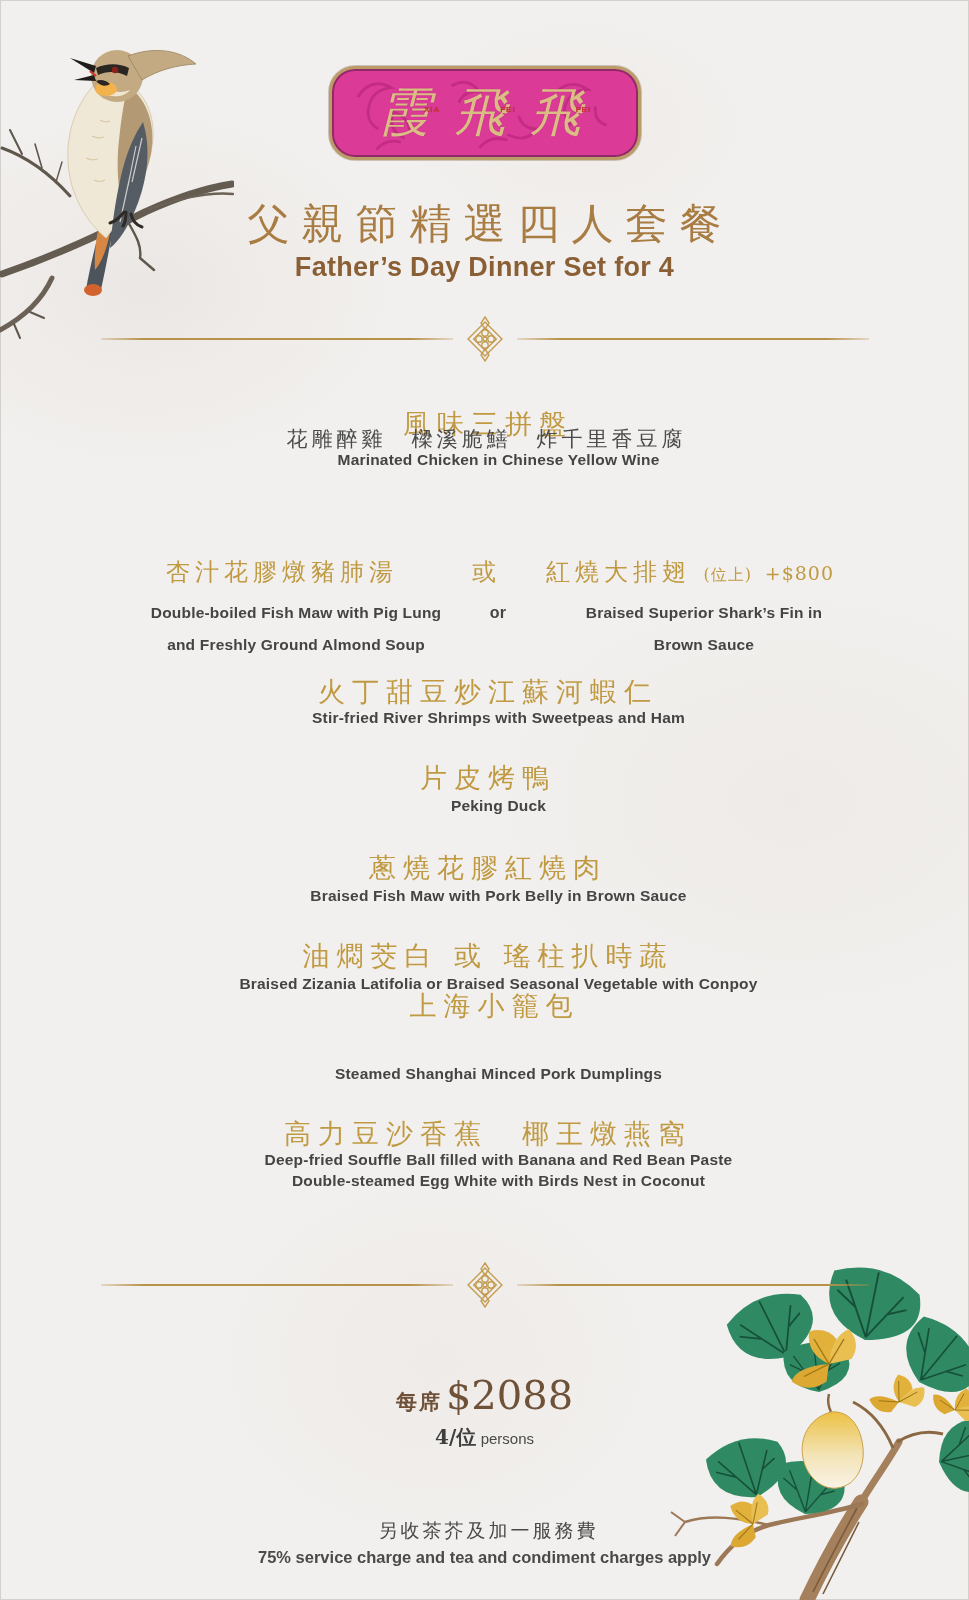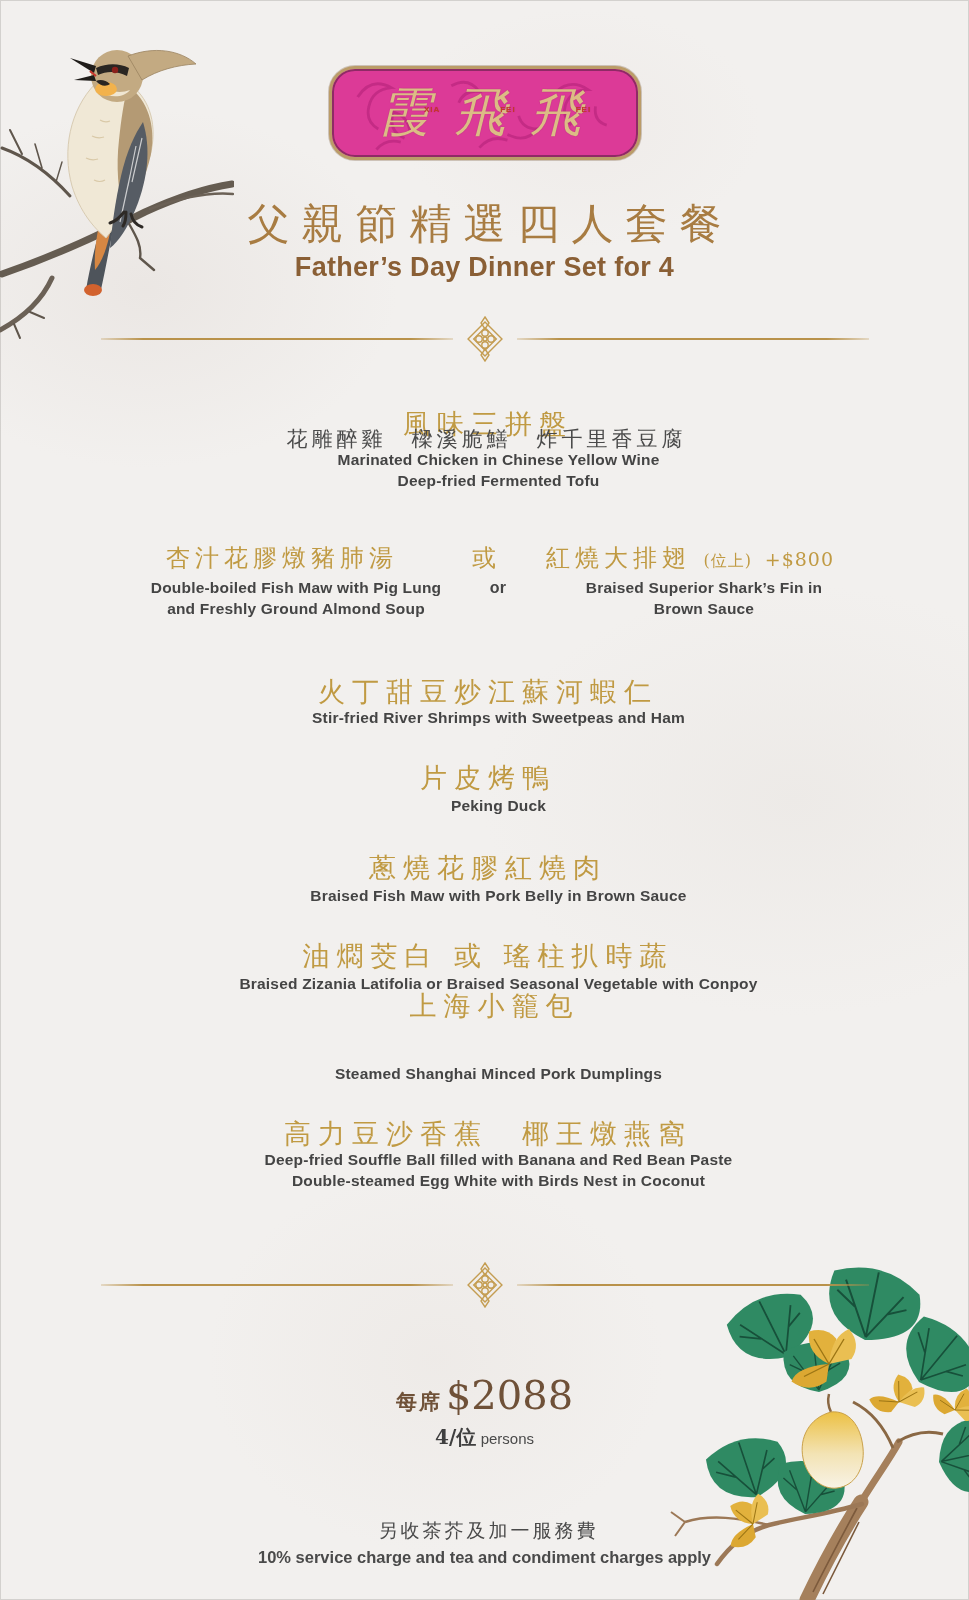--- a/index.html
+++ b/index.html
@@ -47,30 +47,30 @@
     background:linear-gradient(90deg, rgba(186,146,74,.25), #b9924a 12%, #b9924a 88%, rgba(186,146,74,.25)); }
   .divider .orn { width:40px; height:46px; margin:0 12px; flex:0 0 auto; }
 
   
   .zh-gold { font-family:"DejaVu Serif", serif; color:#c09a43; font-size:27px;
     letter-spacing:7px; padding-left:7px; }
   .zh-sub  { font-family:"DejaVu Serif", serif; color:#4a4a4a; font-size:21px;
     letter-spacing:4px; padding-left:4px; }
   .en-line { font-size:15.5px; font-weight:700; color:#444; line-height:20.5px; letter-spacing:.2px;padding-left:28px;}
 
-  .choice { position:absolute; top:542px; left:0; right:0; height:110px; }
+  .choice { position:absolute; top:556px; left:0; right:0; height:110px; }
   .choice .col { position:absolute; text-align:center; }
   .choice .col.left  { left:92px;  width:380px; }
   .choice .col.mid   { left:446px; width:76px; }
   .choice .col.right { left:500px; width:380px; }
   .choice .zh-row { font-family:"DejaVu Serif", serif; color:#c09a43; font-size:24px;
     letter-spacing:5px; height:36px; }
   .choice .note { font-size:16px; letter-spacing:1px; }
   .choice .supp { font-size:19px; letter-spacing:1px; }
-  .choice .en-line { margin-top:0; }
+  .choice .en-line { margin-top:11px; }
   .choice .mid .zh-row { letter-spacing:0; padding:0; }
   .choice .mid .en-line { font-size:16px; }
 
   
   .price-row { top:1372px; }
   .price-row .inner { display:inline-flex; align-items:baseline; gap:4px; }
   .price-label { font-family:"DejaVu Serif", serif; font-size:21px; color:#6f5138; font-weight:700;
     letter-spacing:2px;}
   .price-amount { font-family:"DejaVu Serif", serif; font-size:40px; color:#6f5138; }
   .per-row { top:1424px; color:#3f3f3f; }
@@ -214,21 +214,20 @@
         <path d="M20 1 L24 7 L20 13 L16 7 Z M20 33 L24 39 L20 45 L16 39 Z"></path>
       </g>
     </svg>
     <div class="line"></div>
   </div>
 
   <div class="abs zh-gold" style="top:406px;">風味三拼盤</div>
   <div class="abs zh-sub" style="top:425px;text-align:center;">花雕醉雞　樑溪脆鱔　炸千里香豆腐</div>
   <div class="abs" style="top:450px;">
     <div class="en-line">Marinated Chicken in Chinese Yellow Wine</div>
-    <div class="en-line">Deep-fried Fermented Tofu</div>
   </div>
 
   <div class="choice">
     <div class="col left">
       <div class="zh-row">杏汁花膠燉豬肺湯</div>
       <div class="en-line">Double-boiled Fish Maw with Pig Lung</div>
       <div class="en-line">and Freshly Ground Almond Soup</div>
     </div>
     <div class="col mid">
       <div class="zh-row">或</div>
@@ -288,15 +287,15 @@
       <span class="price-label">每席</span>
       <span class="price-amount">$2088</span>
     </span>
   </div>
   <div class="abs per-row">
     <span class="per-count">4/位</span>
     <span class="per-en">persons</span>
   </div>
 
   <div class="abs footer-zh">另收茶芥及加一服務費</div>
-  <div class="abs footer-en">10% service charge and tea and condiment charges apply</div>
+  <div class="abs footer-en">75% service charge and tea and condiment charges apply</div>
 
 </div>
 
 </body></html>

